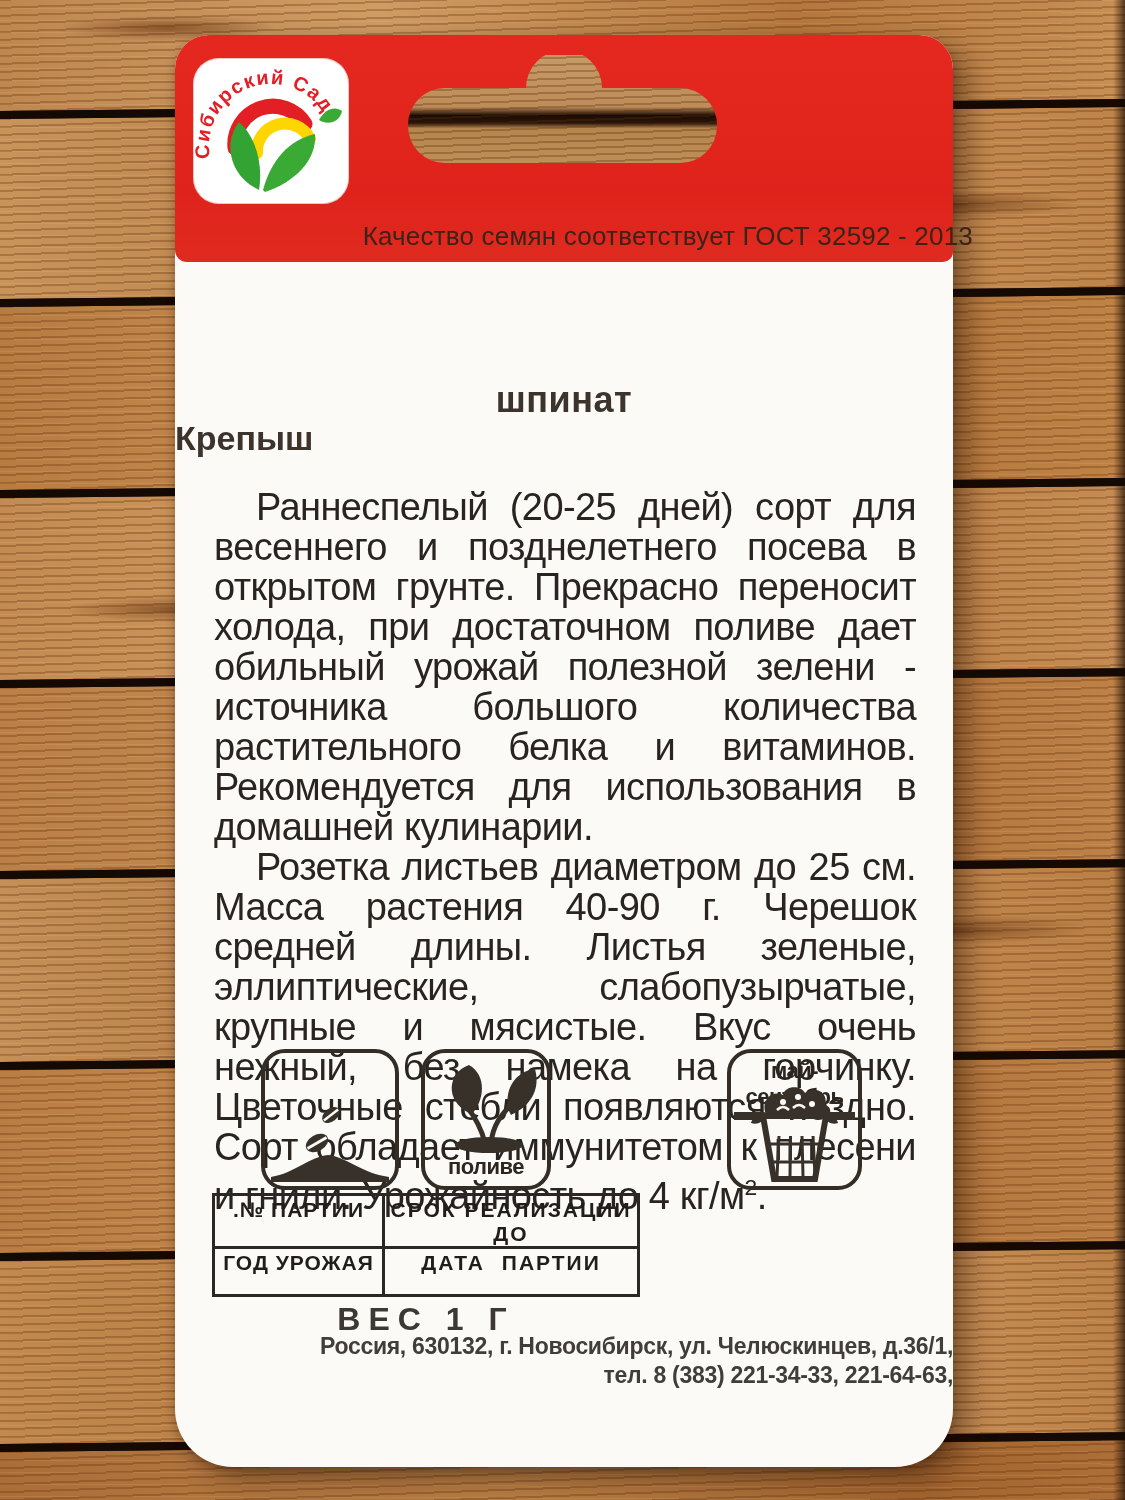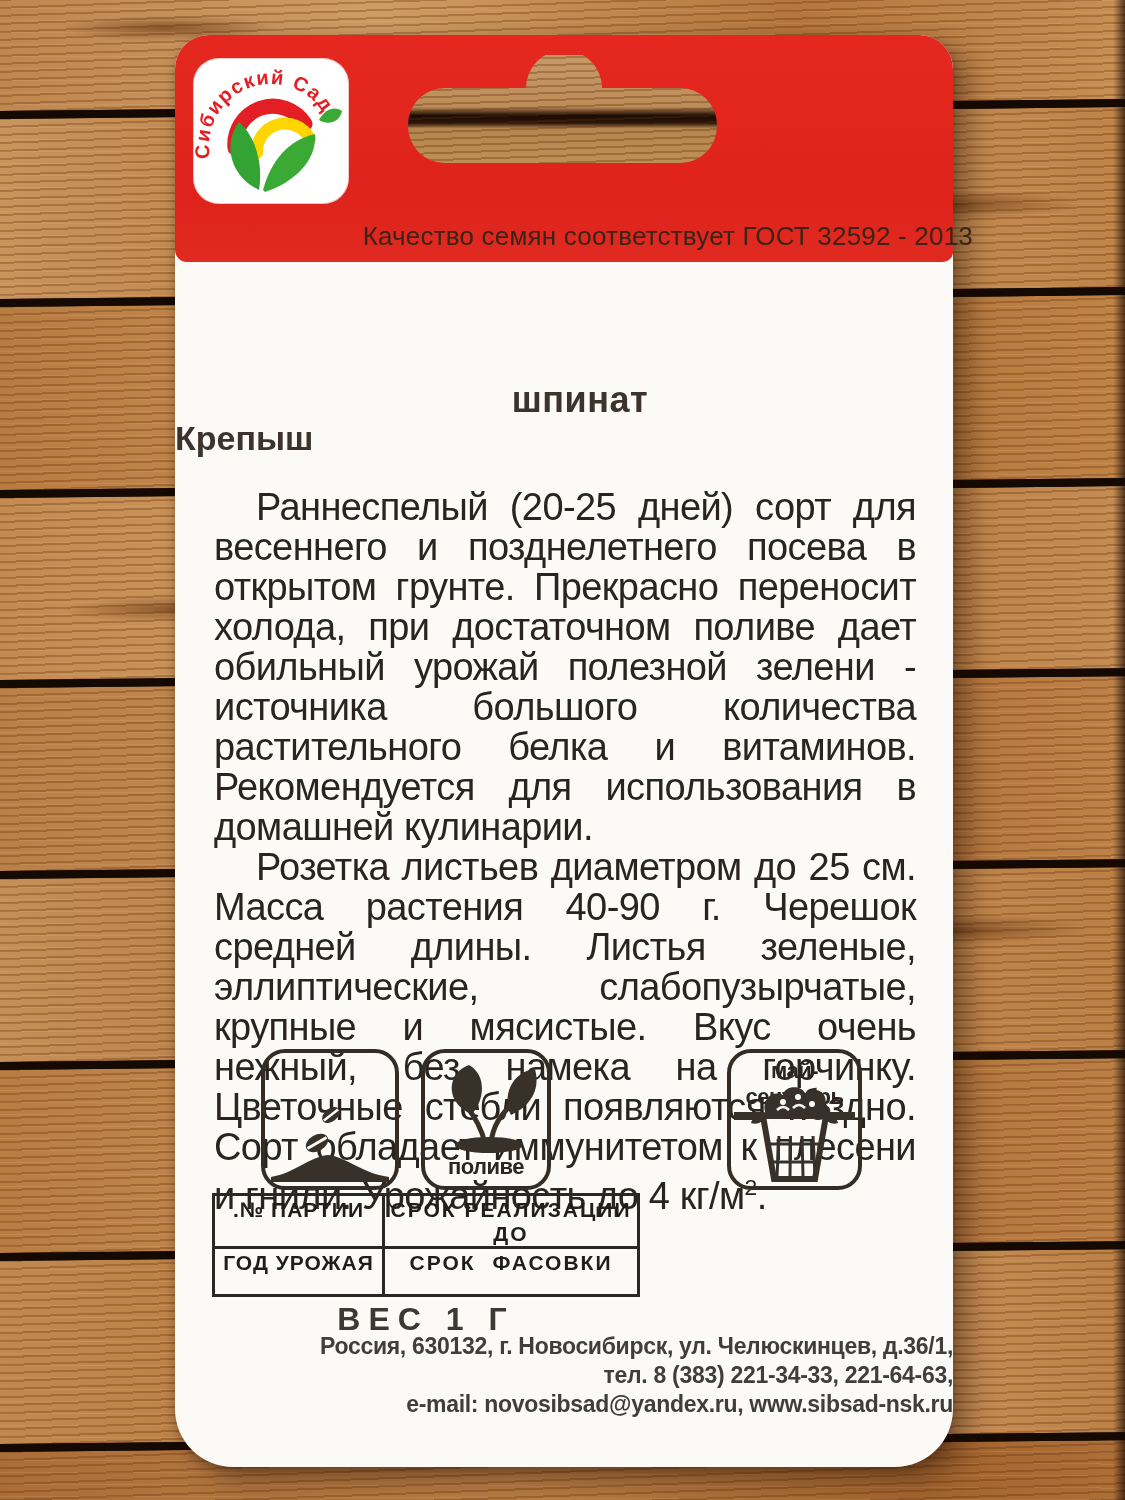--- a/index.html
+++ b/index.html
@@ -45,21 +45,21 @@
   
   .hang-slot{position:absolute;left:233px;top:20px;width:309px;height:108px;
     background:
       repeating-linear-gradient(178deg, rgba(96,44,10,.32) 0 2px, rgba(96,44,10,0) 2px 7px),
       linear-gradient(180deg,#c69b68 0%,#bd8c58 48%,#1b0c03 56%,#2a150a 63%,#b5854e 68%,#bf8f58 100%);
     clip-path:path("M 37 33 L 118 33 A 38 38 0 1 1 194 33 L 272 33 A 37 37 0 0 1 309 70 L 309 71 A 37 37 0 0 1 272 108 L 37 108 A 37 37 0 0 1 0 71 L 0 70 A 37 37 0 0 1 37 33 Z");}
   .banner-text{position:absolute;left:0;top:186px;width:100%;text-align:right;
     font-size:26px;color:#3a2418;letter-spacing:.2px;margin-left:20px;}
 
   .category{position:absolute;left:0;top:344px;width:100%;text-align:center;
-    font-weight:bold;font-size:36px;color:#3b332c;letter-spacing:.5px;margin-left:16px;}
+    font-weight:bold;font-size:36px;color:#3b332c;letter-spacing:.5px;}
   .variety{position:absolute;left:0;top:384px;width:100%;
     font-weight:bold;font-size:34px;color:#3b332c;}
   .descr{position:absolute;left:39px;top:452px;width:702px;
     font-size:38px;line-height:40px;color:#29241f;text-align:justify;
     letter-spacing:-0.6px;word-spacing:.5px;}
   .descr p{margin:0;text-indent:42px;}
   .descr sup{font-size:.6em;}
 
   
   .pbox{position:absolute;top:1014px;height:141px;border:4px solid #332d26;
@@ -197,25 +197,24 @@
     </svg>
   </div>
 
   <div class="stamp-table">
     <div class="stamp-row r1">
       <div class="cell c1 ls-b">.№ ПАРТИИ</div>
       <div class="cell c2 ls-a">СРОК РЕАЛИЗАЦИИ ДО</div>
     </div>
     <div class="stamp-row r2">
       <div class="cell c1 ls-b">ГОД УРОЖАЯ</div>
-      <div class="cell c2 ws">СРОК ФАСОВКИ</div>
+      <div class="cell c2 ws">ДАТА ПАРТИИ</div>
     </div>
   </div>
 
   <div class="weight">ВЕС 1 Г</div>
 
   <div class="contacts">
     <div>Россия, 630132, г. Новосибирск, ул. Челюскинцев, д.36/1,</div>
     <div>тел. 8 (383) 221-34-33, 221-64-63,</div>
-    <div>e-mail: novosibsad@yandex.ru, www.sibsad-nsk.ru</div>
   </div>
 
 </div>
 
 </body></html>

